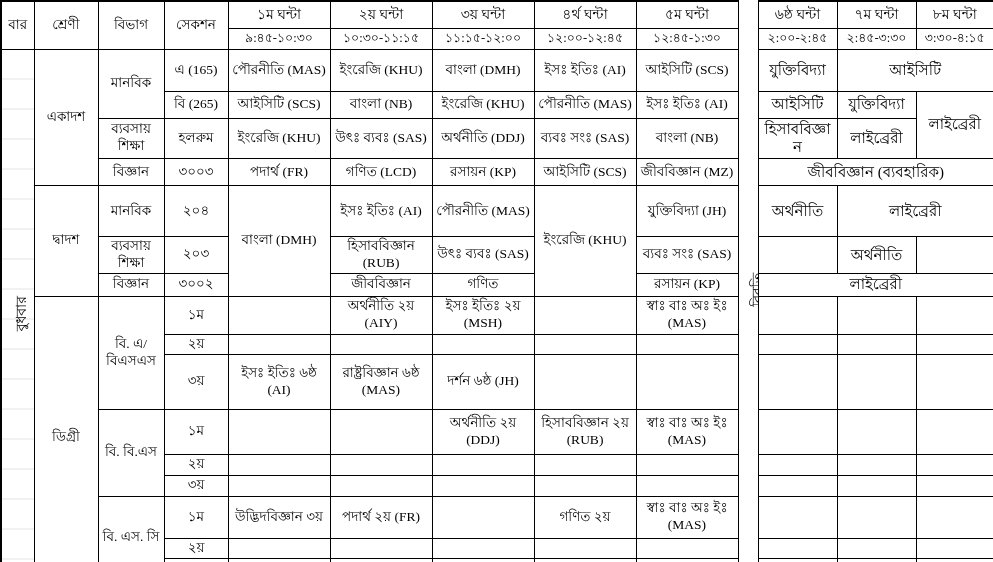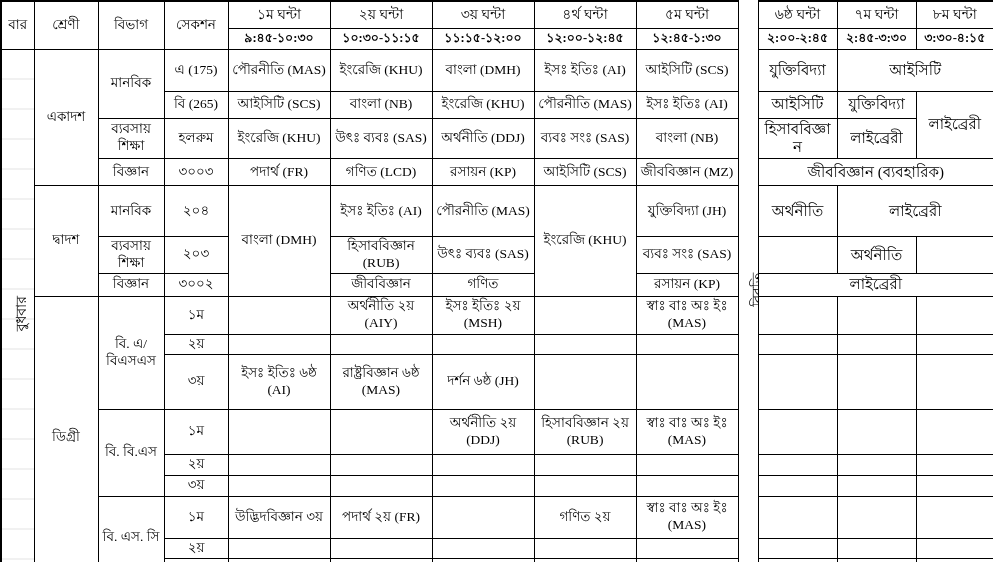--- a/index.html
+++ b/index.html
@@ -3,21 +3,21 @@
 <meta charset="utf-8">
 <style>
   html,body{margin:0;padding:0;background:#ffffff;}
   body{font-family:"Liberation Serif","DejaVu Serif",serif;color:#000;}
   .sheet{width:993px;height:562px;background:#fff;overflow:hidden;}
   table.routine{border-collapse:collapse;table-layout:fixed;width:993px;}
   td{border:1px solid #000;text-align:center;vertical-align:middle;
      font-size:13.5px;line-height:1.25;padding:1px 2px;overflow:hidden;
      background:#fff;word-wrap:break-word;}
   td.hname{font-size:14px;}
-  td.htime{font-size:12.5px;font-weight:bold;}
+  td.htime{font-size:12.5px;}
   td.rt{font-size:15px;}
   
   .bt{border-top:2px solid #000;}
   .bb{border-bottom:2px solid #000;}
   .bl{border-left:2px solid #000;}
   .br{border-right:2px solid #7f1d1d;}
   
   td.gapcol{border-top:none;border-bottom:none;background:#fff;}
   
   td.daycol{background-image:repeating-linear-gradient(to bottom,#ffffff 0 29px,#e2e2e2 29px 30px);}
@@ -76,21 +76,21 @@
   <td class="htime">১২:৪৫-১:৩০</td>
   <td class="htime">২:০০-২:৪৫</td>
   <td class="htime">২:৪৫-৩:৩০</td>
   <td class="htime br">৩:৩০-৪:১৫</td>
 </tr>
 
 <tr class="r11a">
   <td rowspan="16" class="daycol bl bb"><span class="vtext">বুধবার</span></td>
   <td rowspan="4">একাদশ</td>
   <td rowspan="2">মানবিক</td>
-  <td>এ (175)</td>
+  <td>এ (165)</td>
   <td>পৌরনীতি (MAS)</td>
   <td>ইংরেজি (KHU)</td>
   <td>বাংলা (DMH)</td>
   <td>ইসঃ ইতিঃ (AI)</td>
   <td>আইসিটি (SCS)</td>
   <td class="rt">যুক্তিবিদ্যা</td>
   <td colspan="2" class="rt br">আইসিটি</td>
 </tr>
 
 <tr class="r27">

